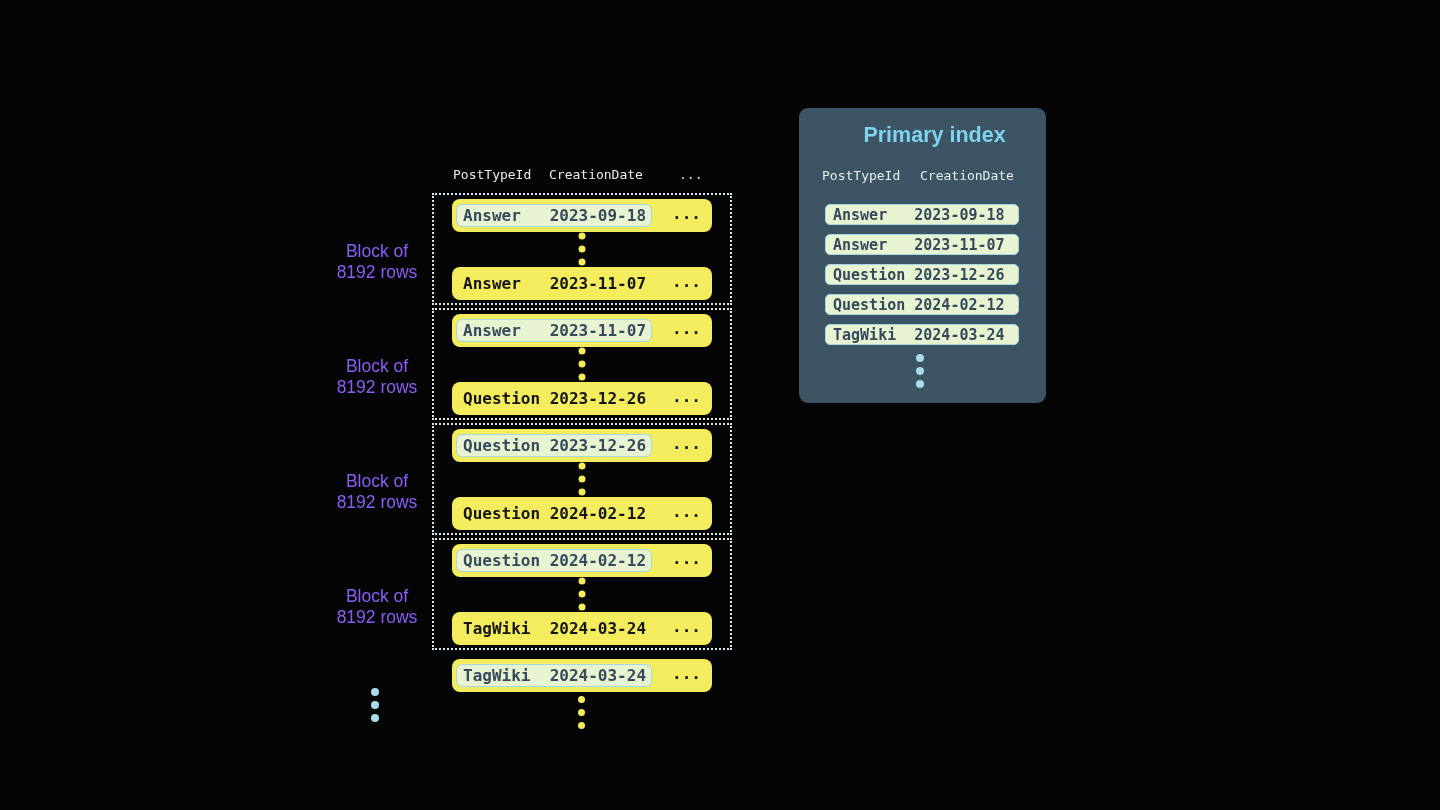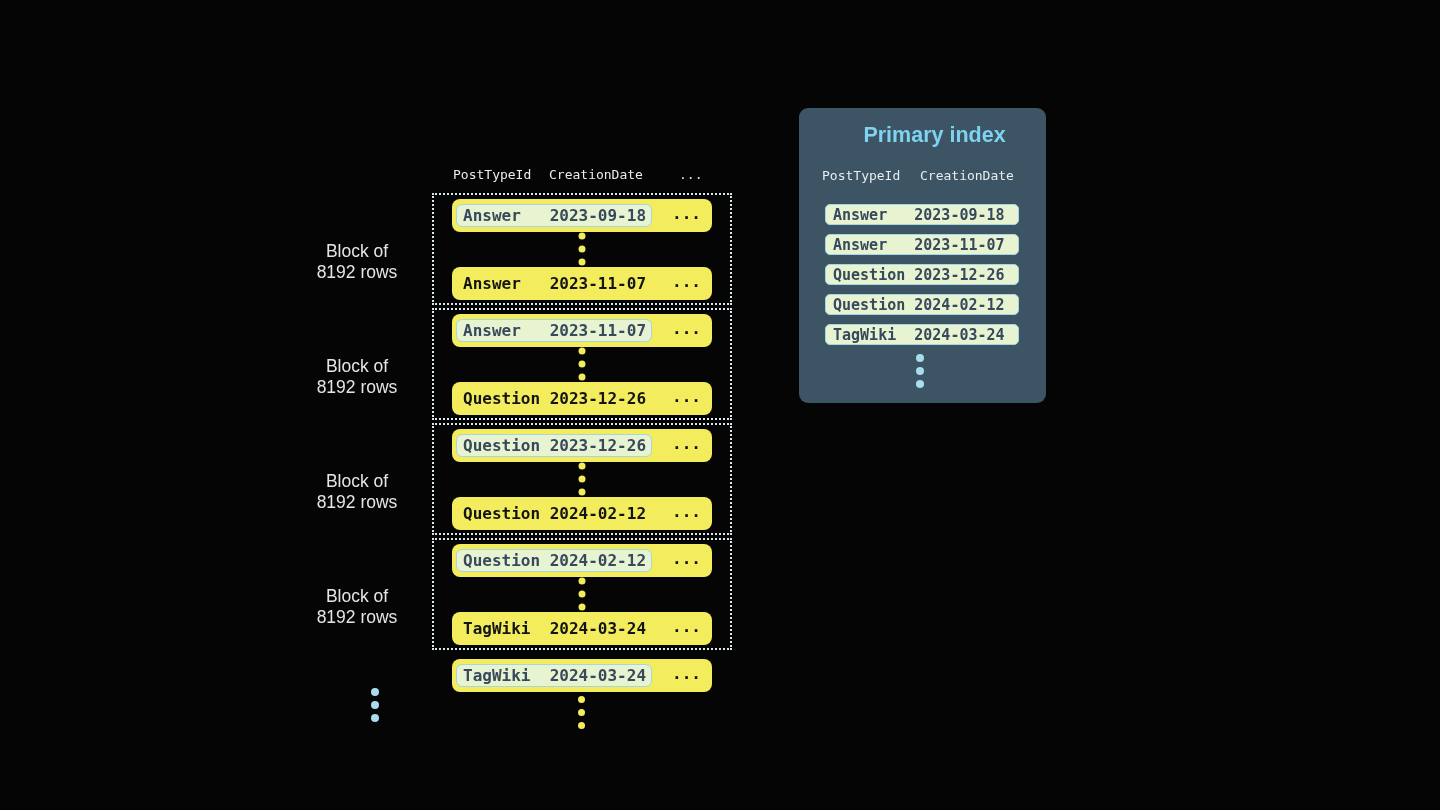--- a/index.html
+++ b/index.html
@@ -21,22 +21,22 @@
   .pt-header .c1 { position:absolute; left:21px; }
   .pt-header .c2 { position:absolute; left:117px; }
   .pt-header .c3 { position:absolute; left:247px; }
 
   .blocks { position:absolute; left:432px; top:193px; width:300px; }
   .block {
     box-sizing:border-box; width:300px; height:112px; margin-bottom:3px;
     border:2px dotted #d9e9ef; position:relative;
   }
   .block-label {
-    position:absolute; left:292px; width:130px; text-align:center;
-    color:#e5e5e5; font-size:17.5px; line-height:21px; font-weight:400;
+    position:absolute; left:312px; width:130px; text-align:center;
+    color:#8b5cf6; font-size:17.5px; line-height:21px; font-weight:400;
   }
 
   .prow {
     box-sizing:border-box; position:absolute; left:18px; width:260px; height:33px;
     background:#f3ed5e; border-radius:8px;
   }
   .prow.first { top:4px; }
   .prow.last  { bottom:3px; }
   .prow.standalone { position:absolute; }
   .hlbox {

